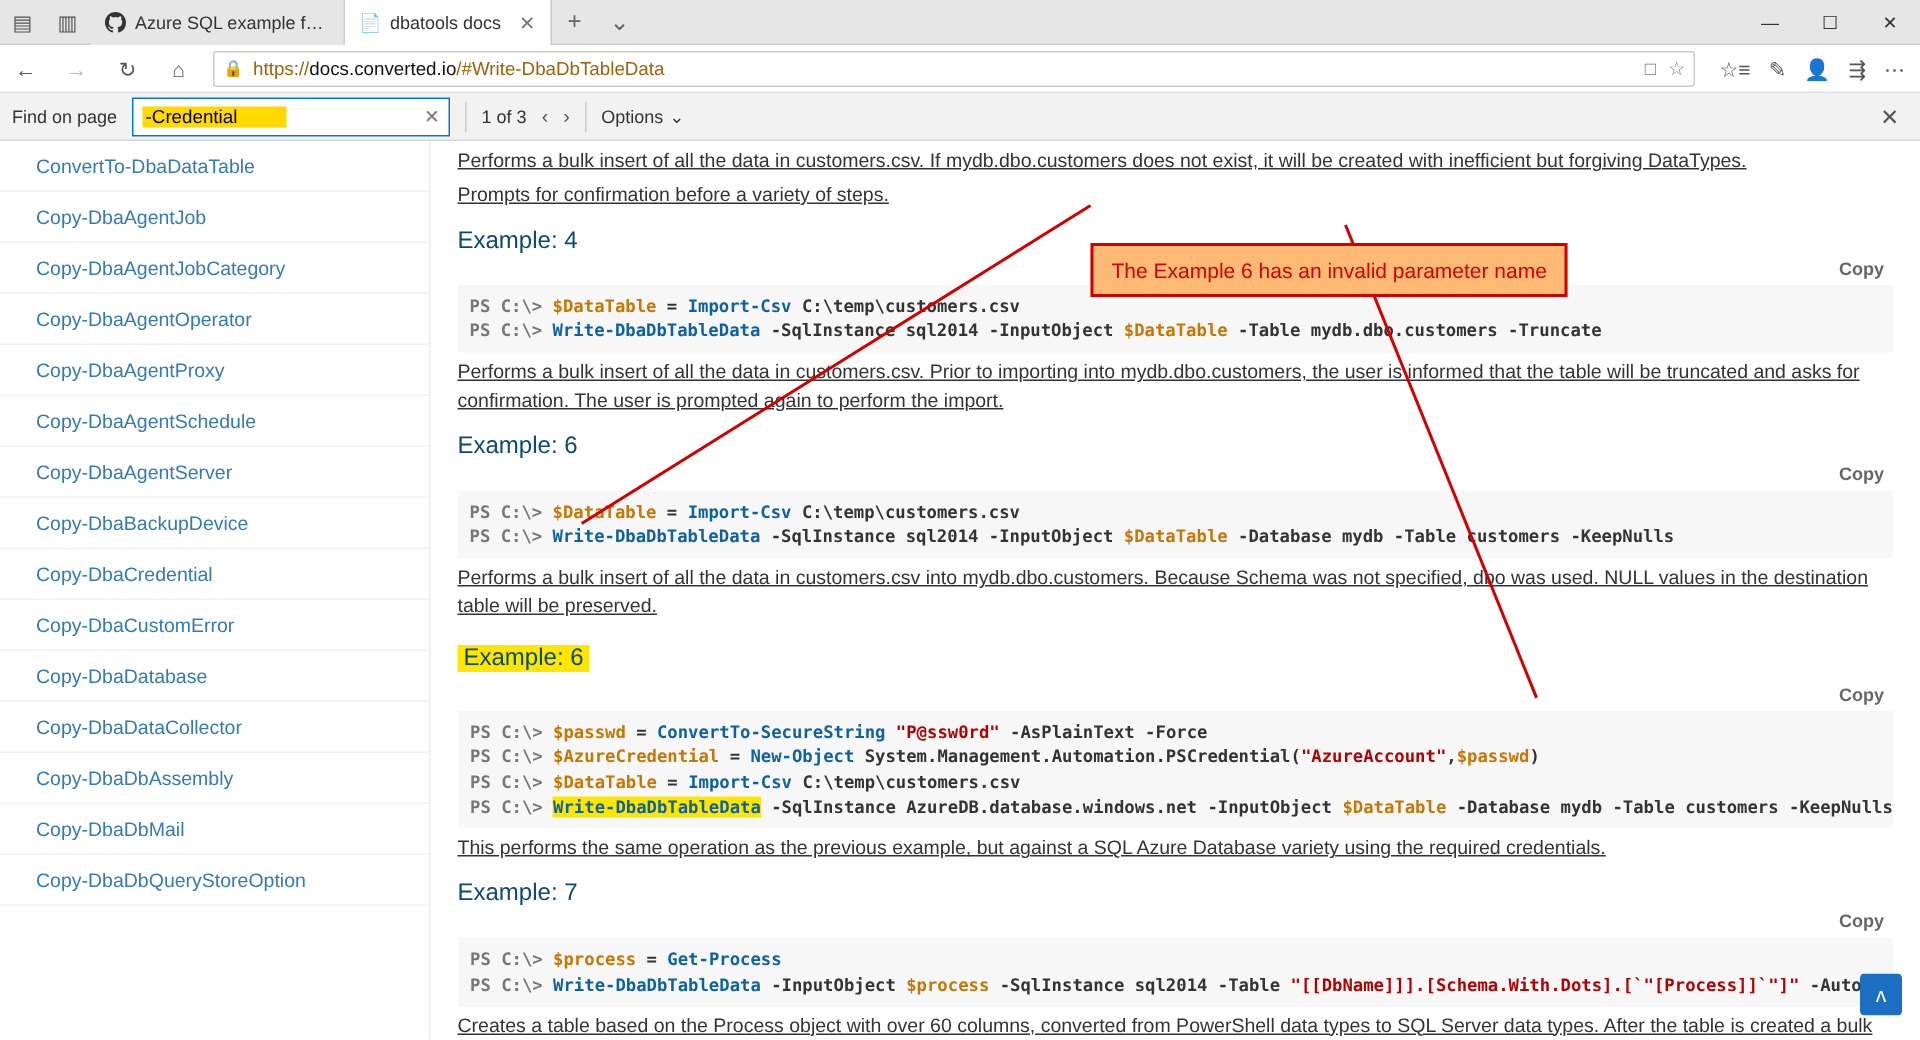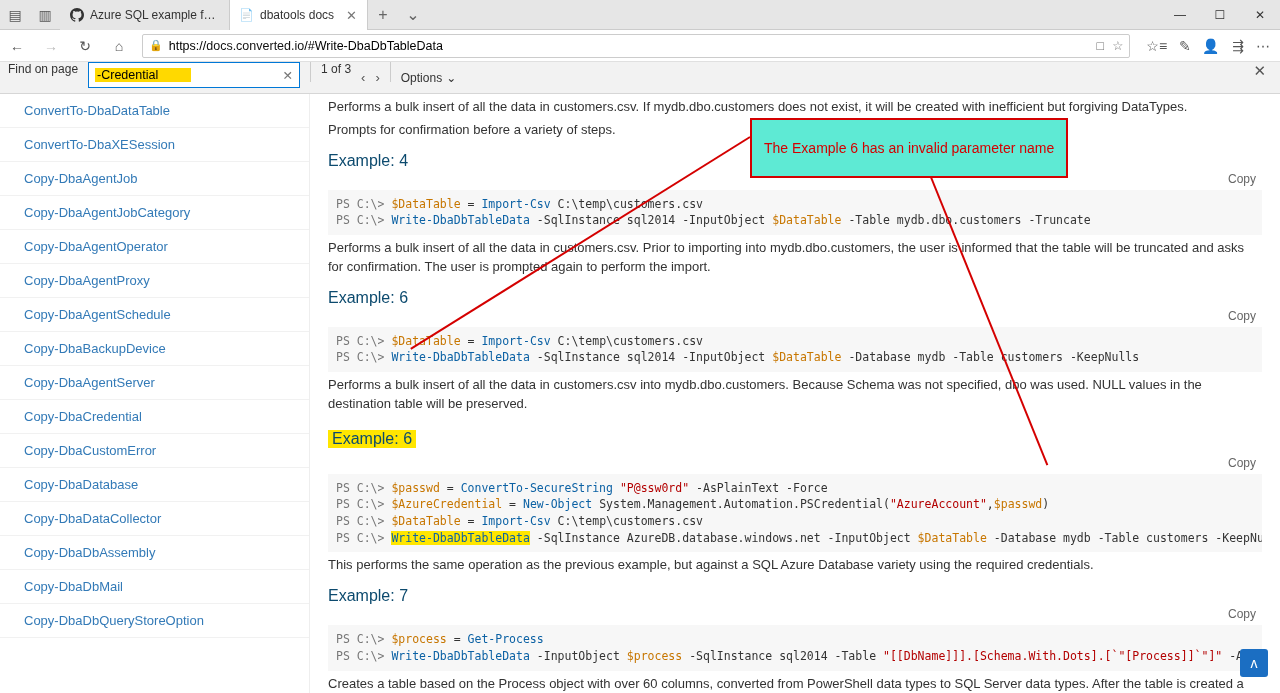--- a/index.html
+++ b/index.html
@@ -18,56 +18,56 @@
   .titlebar .spacer { flex:1; }
   .win-controls { display:flex; }
   .win-controls div { width:40px; display:flex; align-items:center; justify-content:center; color:#333; }
 
   
   .addrbar { height:32px; display:flex; align-items:center; background:#fff; border-bottom:1px solid #e0e0e0; }
   .addrbar .nav-btn { width:34px; text-align:center; color:#555; font-size:14px; }
   .addrbar .nav-btn.disabled { color:#bbb; }
   .url-field { flex:1; height:24px; margin:0 6px; border:1px solid #ccc; border-radius:2px; display:flex; align-items:center; padding:0 6px; font-size:12.5px; color:#333; }
   .url-field .lock { color:#777; margin-right:6px; font-size:11px; }
-  .url-field .url-gray { color:#000000; }
+  .url-field .url-gray { color:#a16207; }
   .url-field .url-dark { color:#111; }
   .addr-right { display:flex; align-items:center; gap:12px; padding:0 10px; color:#555; font-size:14px; }
 
   
-  .findbar { height:32px; background:#f2f2f2; display:flex; border-bottom:1px solid #d6d6d6; padding:0 8px; gap:10px;}
+  .findbar { height:32px; background:#f2f2f2; display:flex; align-items:center; border-bottom:1px solid #d6d6d6; padding:0 8px; gap:10px;}
   .findbar .label { font-size:12px; color:#333; }
   .find-input { width:212px; height:26px; border:1px solid #0078d7; background:#fff; display:flex; align-items:center; padding:0 6px; font-size:12.5px; }
   .find-input .fi-text { flex:1; background:#ffd900; color:#000; padding:0 2px; }
   .find-input .clear { color:#777; }
   .find-sep { width:1px; height:20px; background:#ccc; }
   .find-count { font-size:12px; color:#333; }
   .find-nav { display:flex; align-items:center; gap:10px; color:#555; font-size:13px; }
   .options { display:flex; align-items:center; color:#333; font-size:12px; gap:4px; }
   .findbar .spacer { flex:1; }
   .find-close { color:#555; font-size:15px; padding:0 6px; }
 
   
   .page { display:flex; height:calc(693px - 30px - 32px - 32px); }
-  .sidebar { width:310px; border-right:1px solid #eee; overflow:hidden; }
+  .sidebar { width:287px; border-right:1px solid #eee; overflow:hidden; }
   .sidebar .item { padding:9px 12px 9px 24px; color:#337ab7; font-size:13px; border-bottom:1px solid #f1f1f1; cursor:pointer; }
   .content { flex:1; padding:0 18px 10px 18px; overflow:hidden; font-size:13px; color:#333; position:relative; }
-  .content p { margin:4px 0; line-height:1.45; }
+  .content p { margin:4px 0; line-height:1.45;text-decoration:underline; }
   h4.ex { font-size:16px; font-weight:400; color:#0c4a6e; margin:12px 0 6px; }
   h4.ex.hl { background:#ffe600; display:inline-block; padding:0 4px; }
   .code { background:#f7f7f7; font-family:Consolas,monospace; font-size:11.5px; padding:6px 8px; white-space:pre; overflow-x:auto; line-height:1.45; position:relative; }
   .copy { position:absolute; right:6px; top:-18px; font-size:12px; color:#666; }
-  .code-wrap { position:relative; margin-top:20px; }
+  .code-wrap { position:relative; margin-top:20px;font-weight:bold; }
   .ps-prompt { color:#777; }
   .ps-cmd    { color:#0b61a4; }
   .ps-var    { color:#c77600; }
   .ps-str    { color:#b30000; }
   .hl-y { background:#ffe600; }
 
   
-  .callout { position:absolute; border:2px solid #d40000; color:#d40000; font-size:14px; padding:20px 12px; background:#5eead4; z-index:5; }
+  .callout { position:absolute; border:2px solid #d40000; color:#d40000; font-size:14px; padding:8px 12px; background:#fdba74; z-index:5;margin-top:44px; }
   .ann-line { position:absolute; background:#d40000; height:2px; transform-origin:left center; z-index:4; }
 
   
   .scrolltop { position:absolute; right:12px; bottom:16px; width:28px; height:28px; background:#1b6ec2; color:#fff; border-radius:3px; display:flex; align-items:center; justify-content:center; font-size:14px; }
 
   .code::-webkit-scrollbar{height:10px}.code::-webkit-scrollbar-thumb{background:#c8c8c8}
 </style>
 </head>
 <body>
 
@@ -140,28 +140,27 @@
     <span>Options</span>
     <span>⌄</span>
   </div>
   <div class="spacer"></div>
   <span class="find-close">✕</span>
 </div>
 
 <div class="page">
   <div class="sidebar">
     <div class="item">ConvertTo-DbaDataTable</div>
-    <div class="item">ConvertTo-DbaXESession</div>
     <div class="item">Copy-DbaAgentJob</div>
     <div class="item">Copy-DbaAgentJobCategory</div>
     <div class="item">Copy-DbaAgentOperator</div>
     <div class="item">Copy-DbaAgentProxy</div>
     <div class="item">Copy-DbaAgentSchedule</div>
+    <div class="item">Copy-DbaAgentServer</div>
     <div class="item">Copy-DbaBackupDevice</div>
-    <div class="item">Copy-DbaAgentServer</div>
     <div class="item">Copy-DbaCredential</div>
     <div class="item">Copy-DbaCustomError</div>
     <div class="item">Copy-DbaDatabase</div>
     <div class="item">Copy-DbaDataCollector</div>
     <div class="item">Copy-DbaDbAssembly</div>
     <div class="item">Copy-DbaDbMail</div>
     <div class="item">Copy-DbaDbQueryStoreOption</div>
 
   </div>
 

